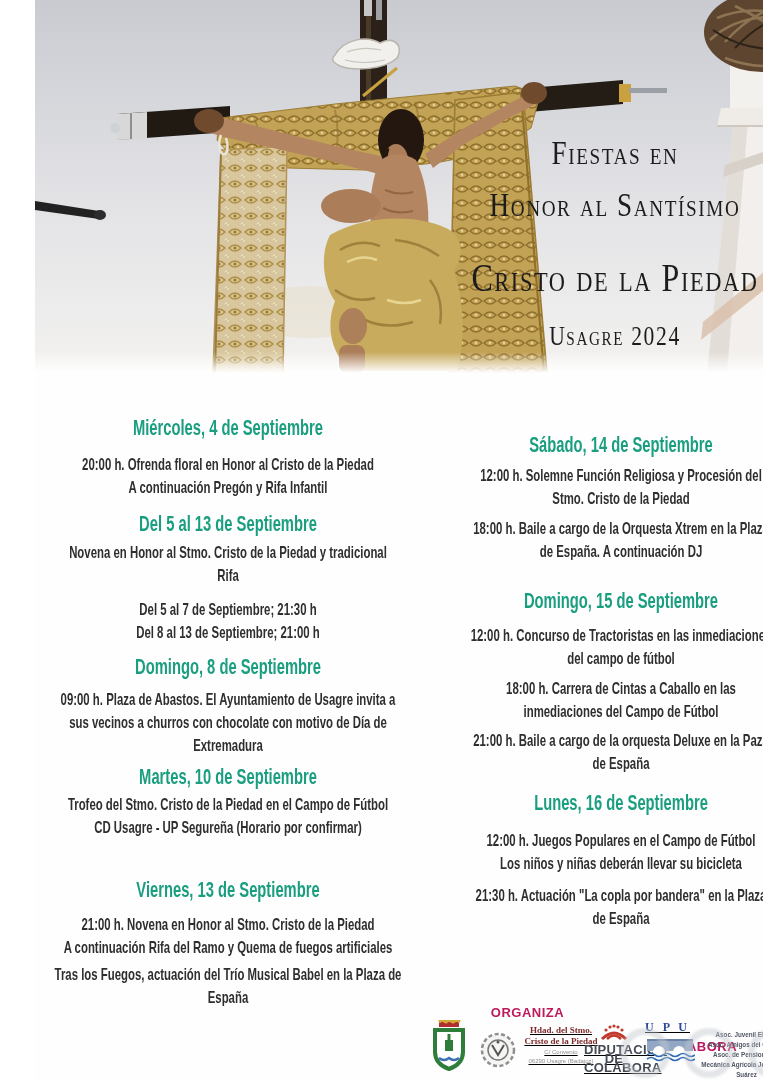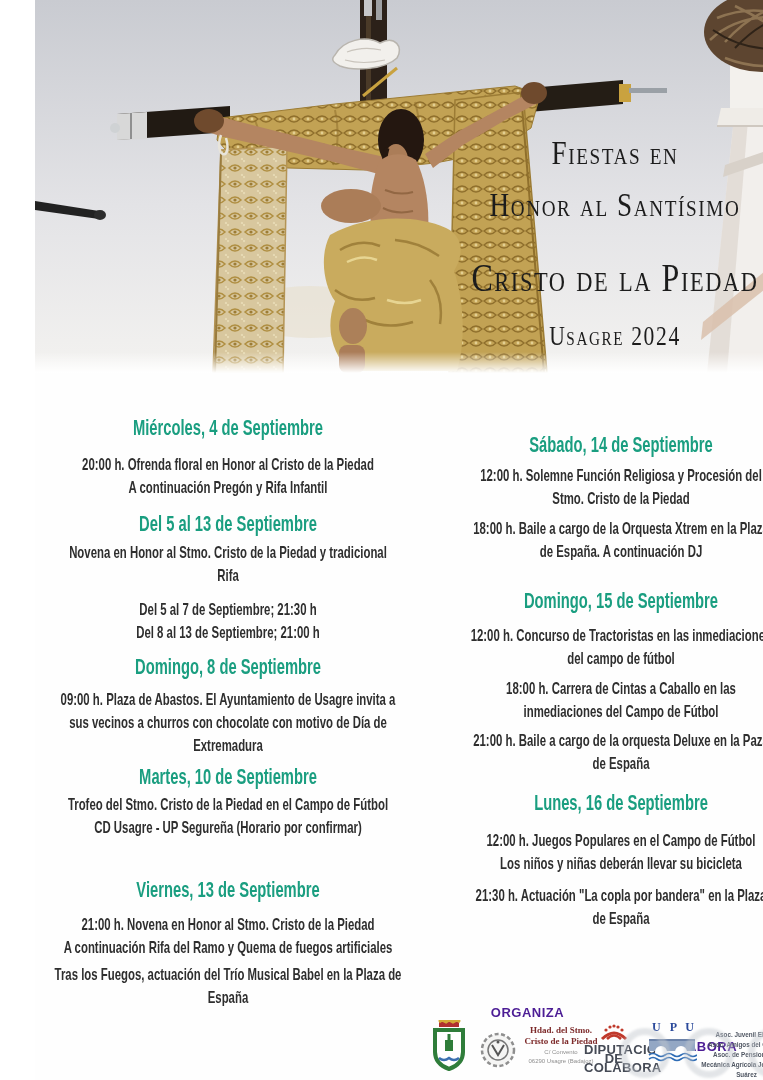--- a/index.html
+++ b/index.html
@@ -20,31 +20,31 @@
   .title-sub  {font-size:27px;font-variant:small-caps;letter-spacing:2px;line-height:30px;}
 
   
   .col{position:absolute;transform:scaleX(0.67);transform-origin:50% 0;text-align:center;}
   .col-left {left:-97px;top:414px;width:580px;}
   .col-right{left:321px;top:431px;width:530px;}
   .day{color:#1a9e80;font-weight:bold;font-size:22px;line-height:27px;white-space:pre-line;}
   .event{color:#2e2e2e;font-weight:bold;font-size:17px;line-height:23px;white-space:pre-line;}
 
   
-  .footer-label{position:absolute;width:135px;text-align:center;color:#4c1d95;font-weight:bold;
+  .footer-label{position:absolute;width:135px;text-align:center;color:#be185d;font-weight:bold;
                 font-size:13px;letter-spacing:.5px;}
   .organiza{left:425px;top:1005px;}
   .colabora{left:595px;top:1039px;}
-  .logo{position:absolute;}
+  .logo{position:absolute;text-decoration:underline;}
   .hermandad{left:486px;top:1025px;width:80px;text-align:center;}
   .hermandad .big{font-family:"Liberation Serif",serif;font-weight:bold;color:#7d2a2a;font-size:9px;line-height:11px;}
   .hermandad .tiny{color:#8f8f8f;font-size:6px;line-height:8px;margin-top:1px;}
   .dip{left:549px;top:1023px;width:60px;text-align:center;}
   .dip .txt{font-size:13px;font-weight:bold;color:#454a55;line-height:9px;letter-spacing:.3px;}
-  .upu{left:610px;top:1021px;width:52px;text-align:right;}
+  .upu{left:610px;top:1021px;width:52px;text-align:left;}
   .upu .txt{font-size:12px;font-weight:bold;color:#2b4a9b;letter-spacing:3px;
             font-family:"Liberation Serif",serif;line-height:13px;}
   .collab-list{left:660px;top:1030px;width:103px;text-align:center;position:absolute;
                color:#4f5662;font-size:6.3px;font-weight:bold;line-height:10px;}
   .watermark{position:absolute;left:585px;top:1028px;width:178px;height:50px;display:flex;
              gap:14px;align-items:center;justify-content:center;opacity:.45;filter:blur(1.2px);}
   .watermark span{display:block;width:36px;height:36px;border:7px solid #c3c8ce;border-radius:50%;}
 </style>
 </head>
 <body>

